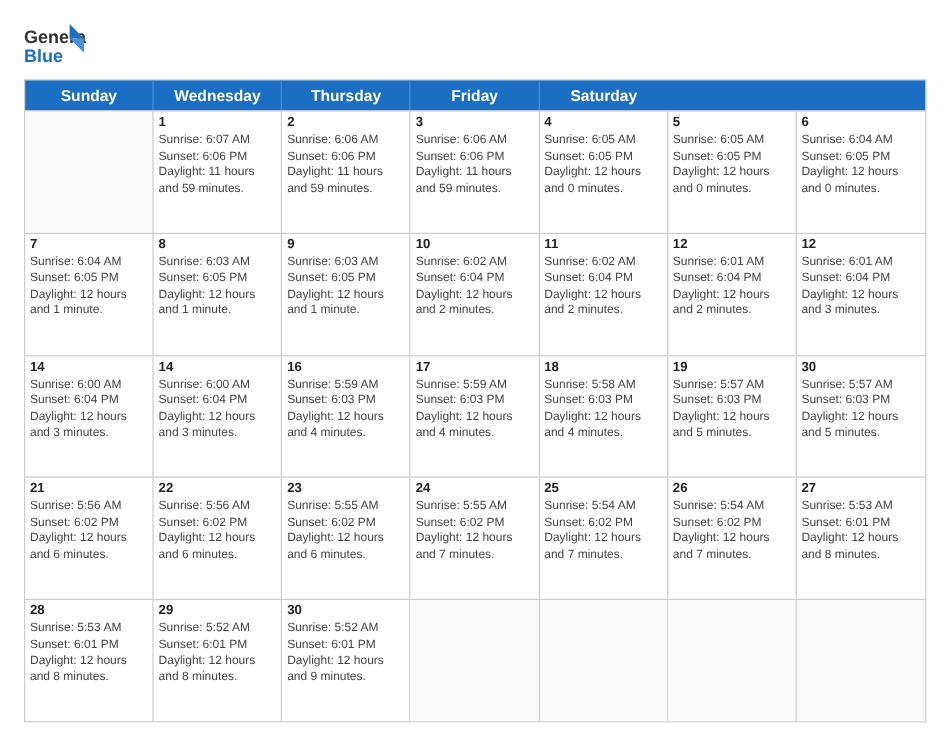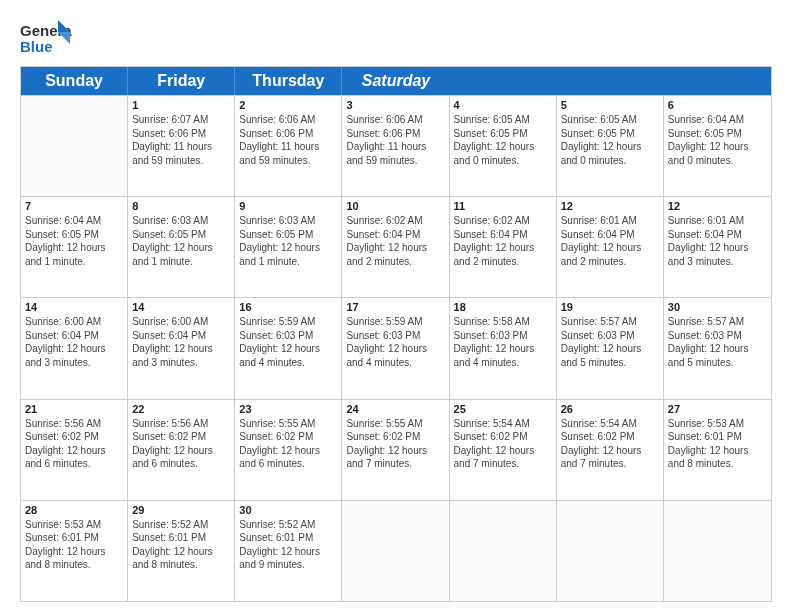--- a/index.html
+++ b/index.html
@@ -46,27 +46,27 @@
       flex-direction: column;
       border: 1px solid #ccc;
     }
     .cal-header {
       display: grid;
       grid-template-columns: repeat(7, 1fr);
       background: #1a6fc4;
     }
     .cal-header-cell {
       color: #fff;
-      font-size: 16px;
+      font-size: 13px;
       font-weight: bold;
       padding: 5px 4px;
       text-align: center;
       border-right: 1px solid #4a90d9;
     }
-    .cal-header-cell:last-child { border-right: none; font-style: italic; }
+    .cal-header-cell:last-child { border-right: none; }
     .cal-body {
       display: flex;
       flex-direction: column;
       flex: 1;
     }
     .cal-row {
       display: grid;
       grid-template-columns: repeat(7, 1fr);
       flex: 1;
       border-top: 1px solid #ccc;
@@ -112,22 +112,23 @@
       </div>
     <div class="title-block">
       <div class="month-title"></div>
       <div class="subtitle"></div>
     </div>
   </div>
 
   <div class="calendar">
     <div class="cal-header">
     <div class="cal-header-cell">Sunday</div>
+        <div class="cal-header-cell">Wednesday</div>
+        <div class="cal-header-cell">Thursday</div>
         <div class="cal-header-cell">Friday</div>
-        <div class="cal-header-cell">Thursday</div>
         <div class="cal-header-cell">Saturday</div>
       </div>
     <div class="cal-body">
     <div class="cal-row">
           <div class="cal-cell empty"></div>
           <div class="cal-cell">
             <span class="day-num">1</span>
             <div class="day-info">Sunrise: 6:07 AM<br>Sunset: 6:06 PM<br>Daylight: 11 hours<br>and 59 minutes.</div>
           </div>
           <div class="cal-cell">

